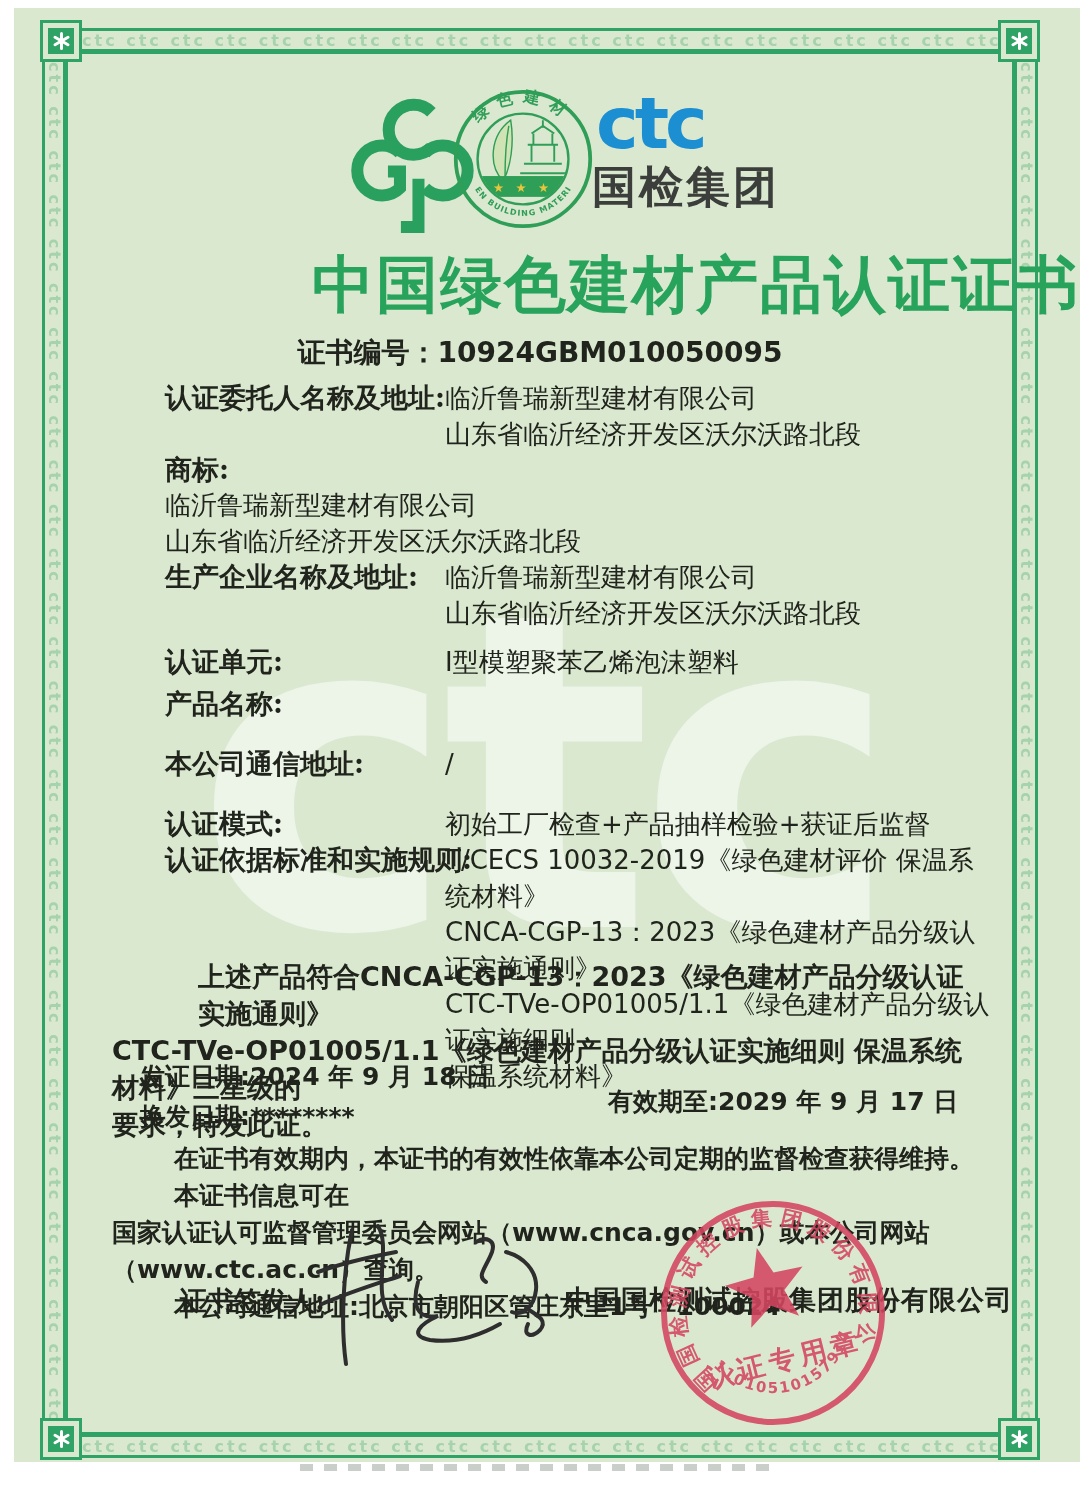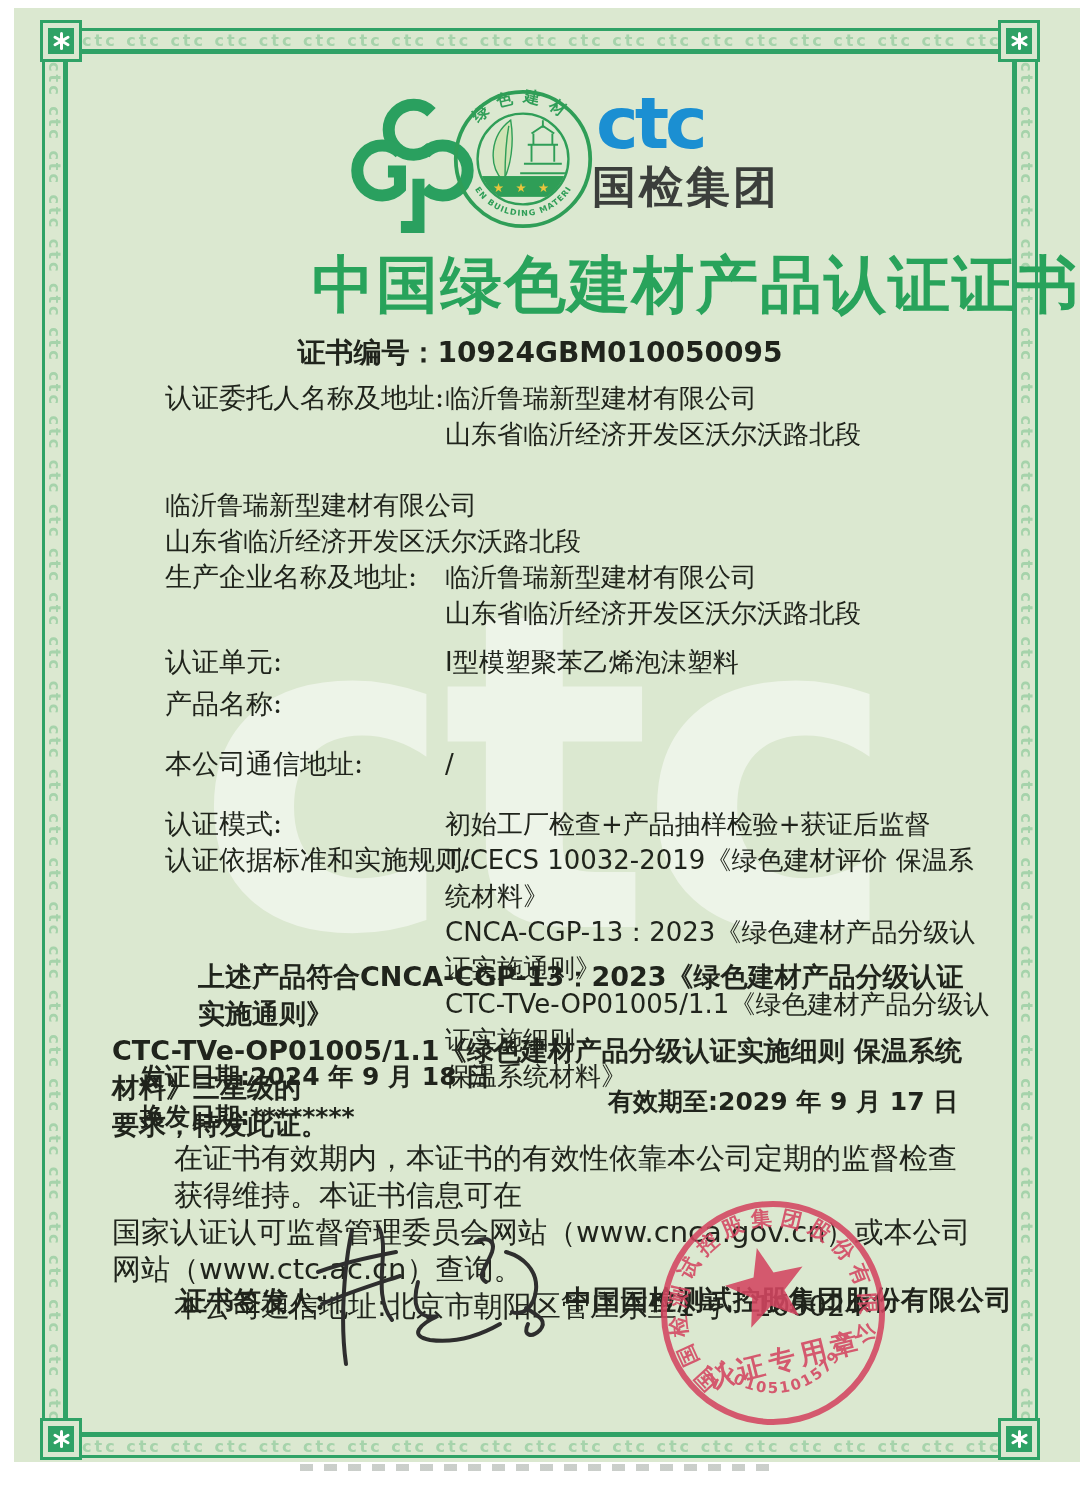--- a/index.html
+++ b/index.html
@@ -31,27 +31,27 @@
   .abs{position:absolute;z-index:4;}
   .title{left:0;width:1080px;top:243px;text-align:right;font-family:"DejaVu Serif",serif;
          font-weight:900;font-size:62px;color:#28a35b;letter-spacing:2px;}
   .certline{left:0;width:1080px;top:334px;text-align:center;font-size:28px;font-weight:bold;}
   .certline .lab{font-family:"DejaVu Serif",serif;}
   .ctc-word{left:596px;top:88px;font-weight:bold;font-size:72px;line-height:70px;color:#1b8fd2;
             letter-spacing:-4px;font-family:"DejaVu Sans",sans-serif;}
   .ctc-co{left:592px;top:158px;font-weight:bold;font-size:44px;color:#3b3e3b;letter-spacing:3px;}
   
   .row{position:absolute;left:165px;width:830px;display:flex;z-index:4;}
-  .row .lab{flex:none;width:280px;font-family:"DejaVu Serif",serif;font-weight:normal;
+  .row .lab{flex:none;width:280px;font-family:"DejaVu Serif",serif;font-weight:bold;
             font-size:27px;line-height:36px;white-space:nowrap;}
   .row .val{font-weight:normal;font-size:26px;line-height:36px;}
   .stmt{left:112px;width:860px;font-weight:bold;font-size:27px;line-height:37px;z-index:4;}
   .stmt .l1{padding-left:86px;}
   .datepair{font-weight:bold;font-size:25px;z-index:4;}
-  .notice{left:112px;width:868px;font-weight:normal;font-size:29px;line-height:37px;z-index:4;}
+  .notice{left:112px;width:868px;font-weight:bold;font-size:25px;line-height:37px;z-index:4;}
   .notice .ind{padding-left:62px;}
   .signer{left:180px;top:1283px;font-family:"DejaVu Serif",serif;font-weight:bold;font-size:27px;z-index:4;}
   .company{left:565px;top:1282px;font-weight:bold;font-size:27px;z-index:4;letter-spacing:1px;}
   .stamp{left:648px;top:1188px;z-index:6;transform:rotate(-14deg);opacity:0.88;}
   .cutoff{position:absolute;left:300px;top:1464px;width:480px;height:7px;z-index:4;opacity:.45;
           background:repeating-linear-gradient(90deg,#8a938a 0 13px,transparent 13px 24px);}
 </style>
 </head>
 <body>
 
@@ -146,20 +146,23 @@
     <span class="lab">证书编号：</span><span>10924GBM010050095</span>
   </div>
 
   <div class="row" style="top:380px;">
     <span class="lab">认证委托人名称及地址:</span>
     <div class="val">
       <div>临沂鲁瑞新型建材有限公司</div>
       <div>山东省临沂经济开发区沃尔沃路北段</div>
     </div>
   </div>
+  <div class="row" style="top:452px;">
+    <span class="lab">商标:</span>
+  </div>
   <div class="row" style="top:487px;">
     <div class="val">
       <div>临沂鲁瑞新型建材有限公司</div>
       <div>山东省临沂经济开发区沃尔沃路北段</div>
     </div>
   </div>
   <div class="row" style="top:559px;">
     <span class="lab">生产企业名称及地址:</span>
     <div class="val">
       <div>临沂鲁瑞新型建材有限公司</div>

